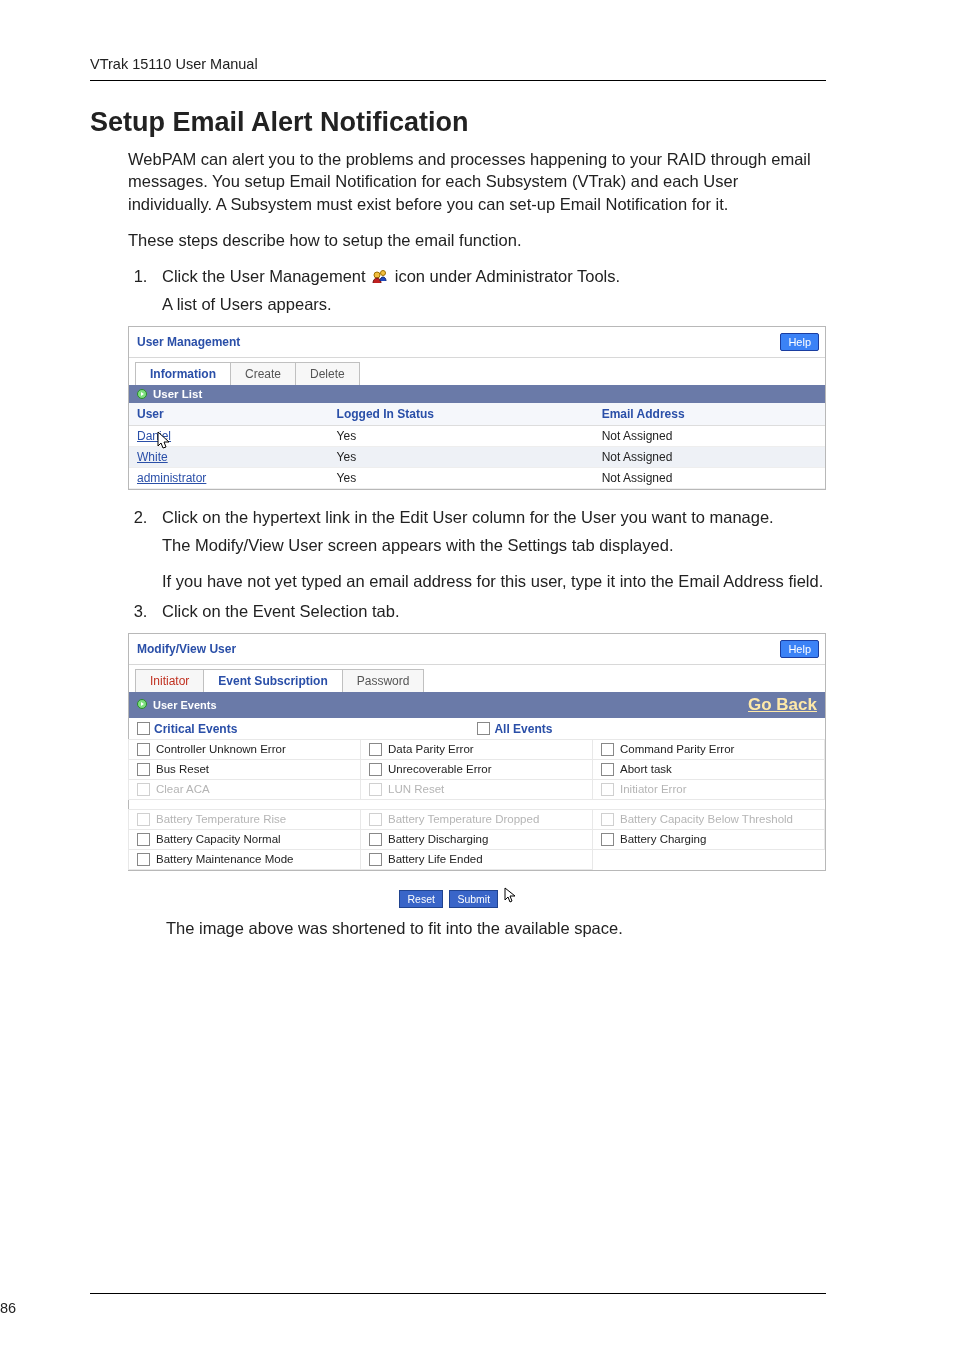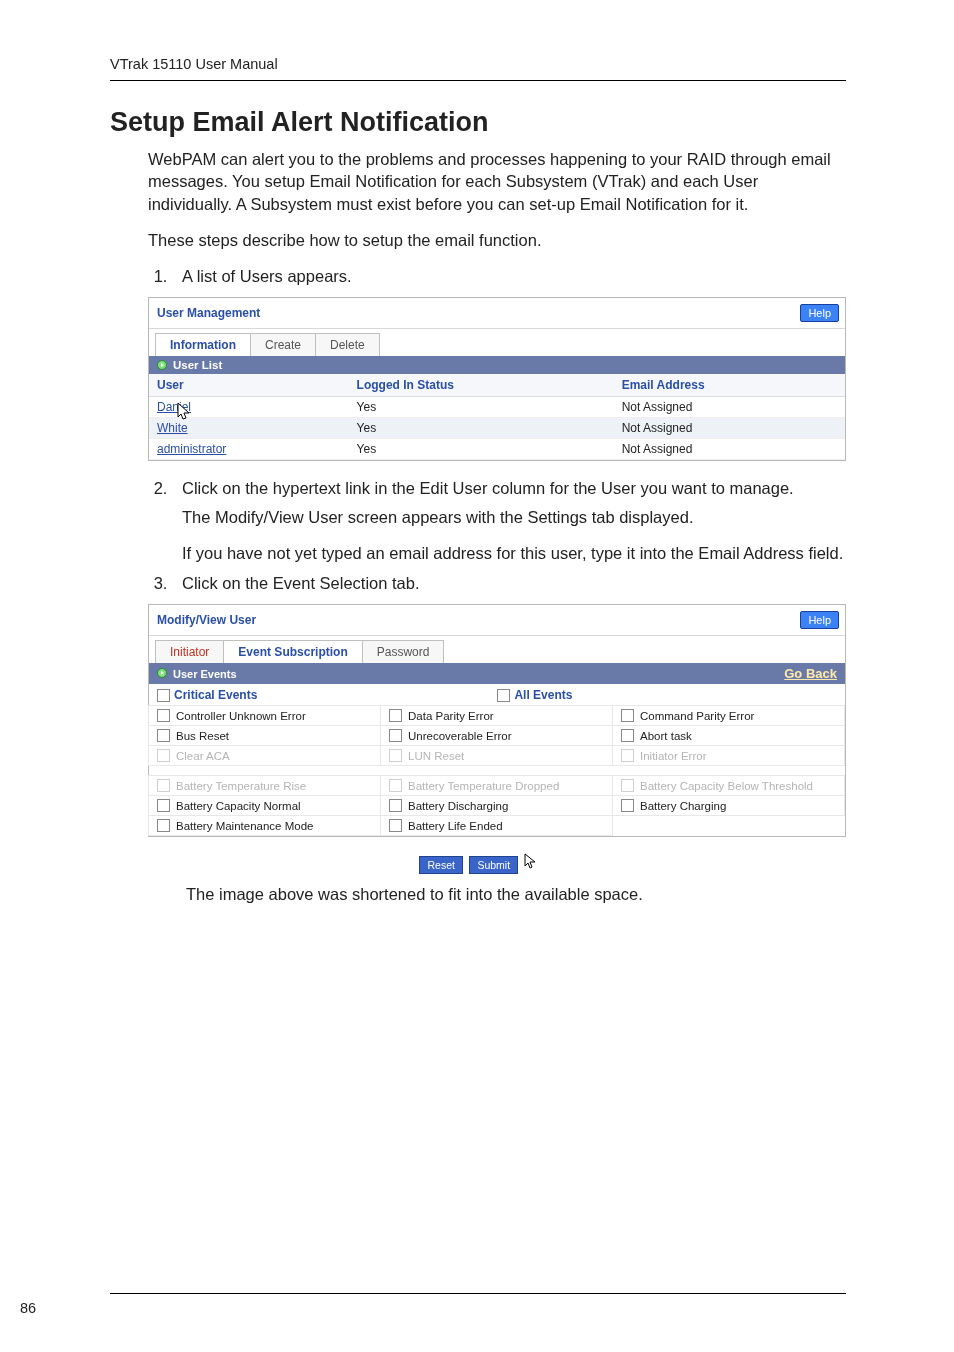--- a/index.html
+++ b/index.html
@@ -8,21 +8,20 @@
     background: #fff;
     font-family: Arial, Helvetica, sans-serif;
     color: #222;
   }
   .page {
     width: 916px;
     min-height: 1352px;
     padding: 56px 90px 40px 90px;
     box-sizing: border-box;
     position: relative;
-    margin-left: 20px;
   }
   .header {
     font-size: 14.5px;
     padding-bottom: 8px;
     border-bottom: 1.5px solid #000;
     margin-bottom: 26px;
   }
   h1.section-title {
     font-family: Arial, Helvetica, sans-serif;
     font-weight: bold;
@@ -128,21 +127,21 @@
 
   
   .event-hdr {
     display:flex; justify-content:space-between; align-items:center;
     background: #6a7aa8;
     color:#fff;
     padding: 3px 8px;
     font-size: 11px;
     font-weight: bold;
   }
-  .goback { color:#ffe9a8; text-decoration: underline; font-size:13px; font-weight:bold;}
+  .goback { color:#ffe9a8; text-decoration: underline; font-size:17px; font-weight:bold;}
   .ev-section-title { background:#fff; padding:4px 8px; color:#2a4fa8; font-weight:bold; font-size:12px; display:flex; gap:30px;align-items:flex-end;}
   .ev-section-title .chk { display:flex; align-items:center; gap:4px; }
   .ev-sub-title { color:#2a4fa8; font-weight:bold; font-size:11.5px; padding:3px 12px;}
   .ev-sub-title .chk-box { margin-right:4px;}
   .ev-grid {
     display:grid;
     grid-template-columns: 1fr 1fr 1fr;
     font-size: 11.5px;
   }
   .ev-grid .cell {
@@ -192,20 +191,33 @@
 
   <div class="header">VTrak 15110 User Manual</div>
 
   <h1 class="section-title">Setup Email Alert Notification</h1>
 
   <div class="intro body-text">WebPAM can alert you to the problems and processes happening to your RAID through email messages. You setup Email Notification for each Subsystem (VTrak) and each User individually. A Subsystem must exist before you can set-up Email Notification for it.</div>
   <div class="intro2 body-text">These steps describe how to setup the email function.</div>
 
   <ol class="steps">
     <li>
+      <span class="step-text">
+        <span>Click the User Management </span>
+        <span class="icon-inline">
+          <svg width="20" height="20" viewBox="0 0 20 20">
+            <rect x="1" y="1" width="18" height="18" fill="none"></rect>
+            <circle cx="7" cy="9" r="3" fill="#f2c040" stroke="#a07000"></circle>
+            <path d="M3 17c0-3 2-5 4-5s4 2 4 5" fill="#c02020" stroke="#701010"></path>
+            <circle cx="13" cy="7" r="2.5" fill="#f2c040" stroke="#a07000"></circle>
+            <path d="M10 15c0-2.5 1.5-4 3-4s3 1.5 3 4" fill="#2048c0" stroke="#102870"></path>
+          </svg>
+        </span>
+        <span> icon under Administrator Tools.</span>
+      </span>
       <div class="sub step-text">A list of Users appears.</div>
     </li>
   </ol>
 
   <div class="panel">
     <div class="panel-hdr">
       <span class="panel-hdr-title">User Management</span>
       <span class="help-btn">Help</span>
     </div>
     <div class="tabs">

